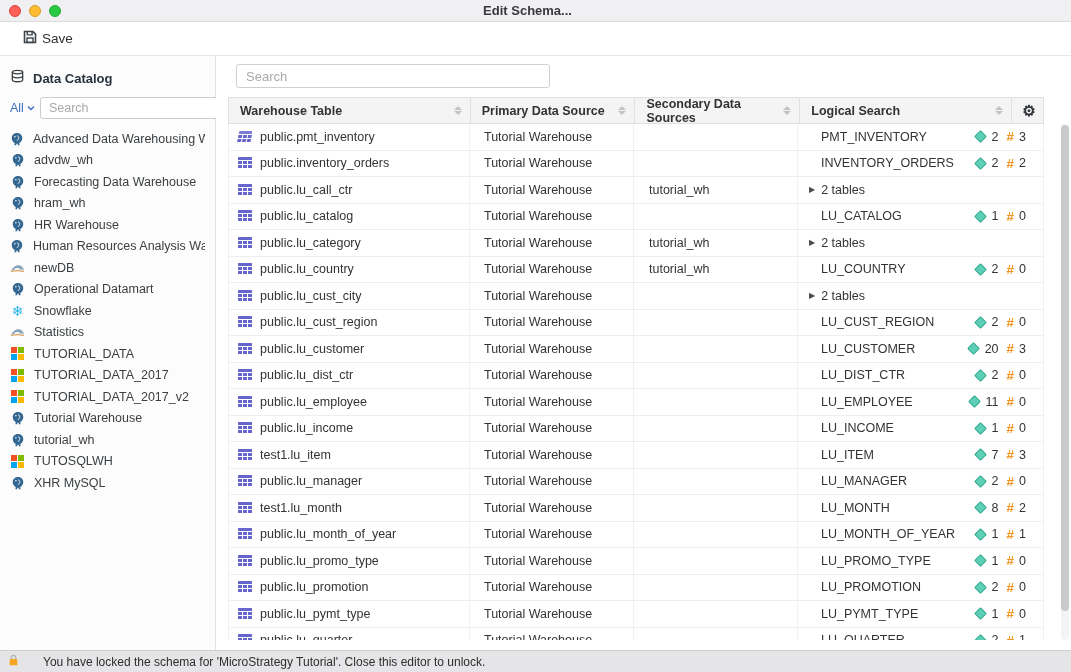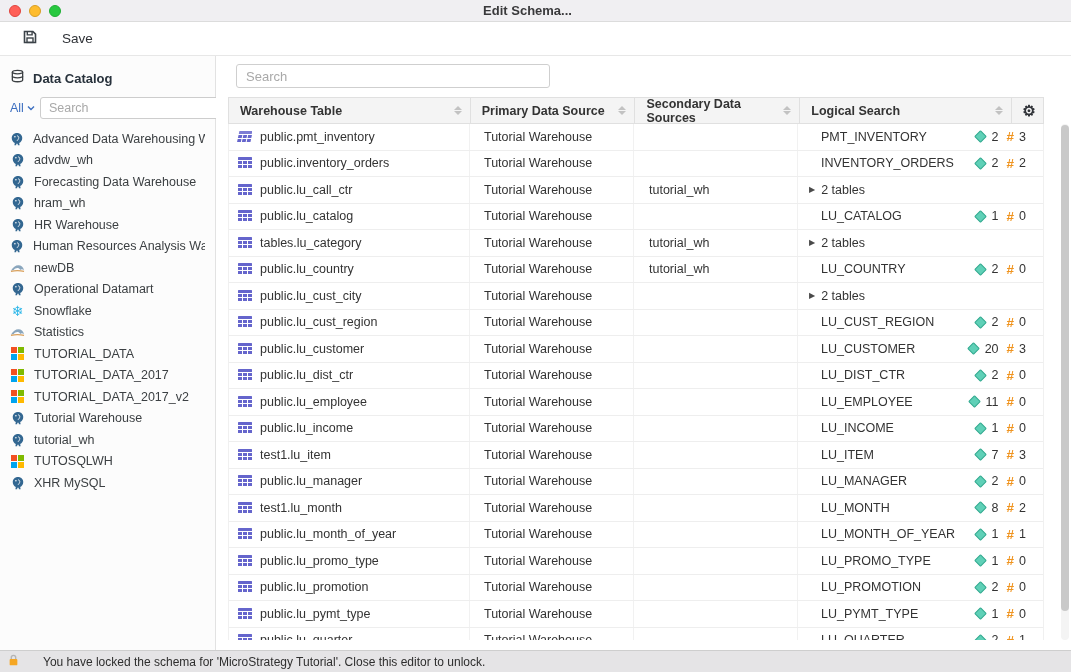--- a/index.html
+++ b/index.html
@@ -13,21 +13,21 @@
   .light { width:12px; height:12px; border-radius:50%; }
   .light.red    { background:#ff5f57; border:0.5px solid #e0443e; }
   .light.yellow { background:#febc2e; border:0.5px solid #d89e24; }
   .light.green  { background:#28c840; border:0.5px solid #1faf34; }
   .win-title { position:absolute; left:0; right:16px; text-align:center; font-size:13px;
                font-weight:bold; color:#39393b; }
 
   
   .toolbar { height:34px; background:#fff; border-bottom:1px solid #e7e7e7;
              display:flex; align-items:center; gap:8px; padding-left:22px; }
-  .save-btn { display:flex; align-items:center; gap:24px; cursor:pointer;justify-content:space-between; }
+  .save-btn { display:flex; align-items:center; gap:4px; cursor:pointer;justify-content:space-between; }
   .save-label { font-size:13.5px; color:#2f3237; }
 
   
   .content { display:flex; height:594px; }
   .sidebar { width:216px; background:#fcfcfc; border-right:1px solid #e2e2e2; }
   .main { flex:1; position:relative; background:#fff; padding:8px 11px 0 12px; }
 
   
   .sb-header { margin:13px 10px 0 10px; display:flex; align-items:center; gap:8px; }
   .sb-title { font-size:13px; font-weight:bold; color:#28323c; }
@@ -477,21 +477,21 @@
                     <rect x="0" y="0" width="14" height="3" rx="0.5"></rect>
                     <rect x="0" y="4" width="4" height="3"></rect>
                     <rect x="5" y="4" width="4" height="3"></rect>
                     <rect x="10" y="4" width="4" height="3"></rect>
                     <rect x="0" y="8" width="4" height="3"></rect>
                     <rect x="5" y="8" width="4" height="3"></rect>
                     <rect x="10" y="8" width="4" height="3"></rect>
                   </g>
                 </svg>
               </span>
-      <span class="wt-label">tables.lu_category</span>
+      <span class="wt-label">public.lu_category</span>
     </div>
     <div class="cell c-primary">Tutorial Warehouse</div>
     <div class="cell c-secondary">tutorial_wh</div>
     <div class="cell c-log">
       <span class="log-group">
         <span class="caret">▶</span>
         <span class="group-label">2 tables</span>
       </span>
 
     </div>

